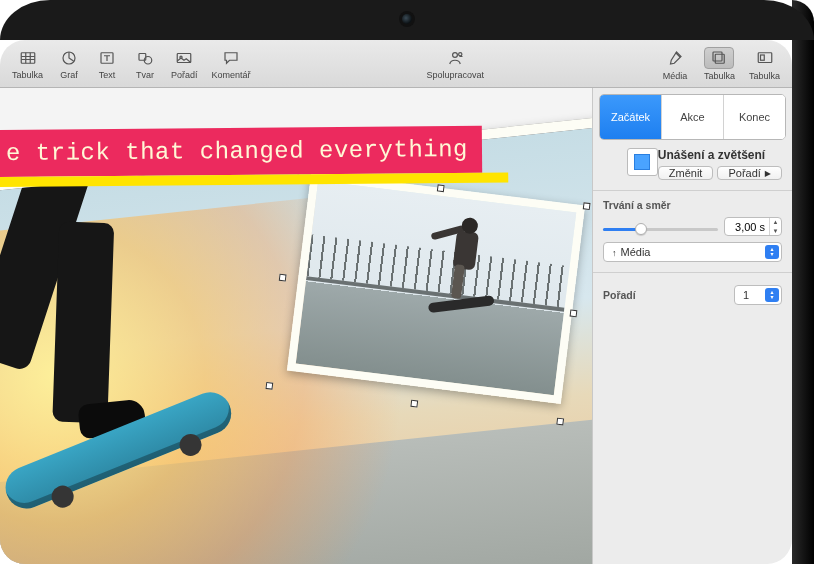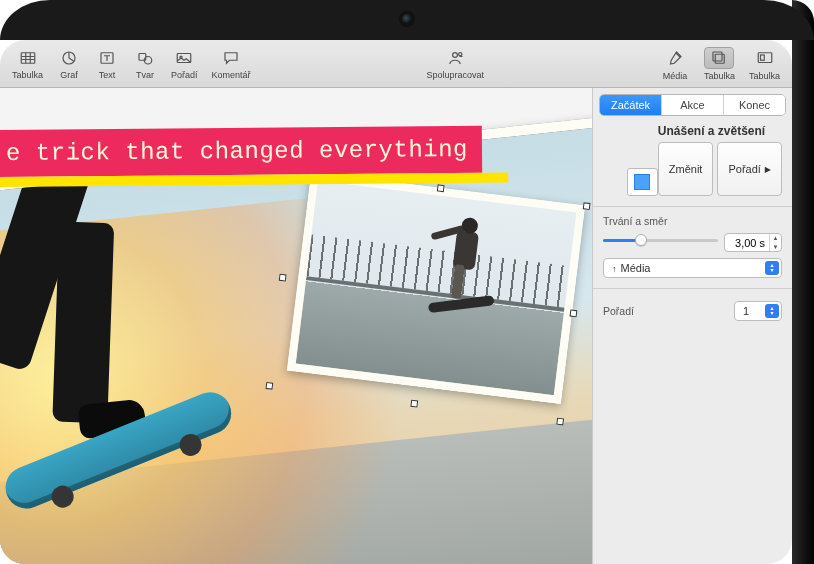--- a/index.html
+++ b/index.html
@@ -189,51 +189,51 @@
     content: ""; position: absolute; left: 0; bottom: -10px; width: calc(100% + 26px); height: 10px;
     background: #ffe400;
   }
 
   
   .seg {
     display: flex; margin: 6px 6px 8px; border: 1px solid #b7b7b7; border-radius: 5px; overflow: hidden;
     background: #fff;
   }
   .seg button {
-    flex: 1; border: none; background: #fff; font-size: 11px; padding: 4px 0;
+    flex: 1; border: none; background: #fff; font-size: 11px; padding: 16px 0;
     color: #444; cursor: default; border-left: 1px solid #d2d2d2;
   }
   .seg button:first-child { border-left: none; }
   .seg button.on {
     background: linear-gradient(#3b99fc, #1e7ff0); color: #fff;
   }
 
-  .effect-row { display: flex; gap: 0; padding: 0 10px 10px; align-items: flex-end; margin-left: 24px; }
+  .effect-row { display: flex; gap: 0; padding: 0 10px 10px; align-items: flex-start; margin-left: 24px; }
   .effect-thumb {
     width: 34px; height: 28px; background: #fff; border: 1px solid #bbb; border-radius: 3px;
     display: flex; align-items: center; justify-content: center;
   }
   .effect-thumb .inner {
     width: 16px; height: 16px; background: #4aa3ff; border: 1px solid #2a7fe0;
   }
   .effect-info { flex: 1; }
   .effect-title { font-weight: 600; font-size: 12px; margin-bottom: 4px; }
   .effect-btns { display: flex; gap: 4px; }
   .effect-btns button {
-    font-size: 11px; padding: 20px 10px; border: 1px solid #bdbdbd;
+    font-size: 11px; padding: 0 10px; border: 1px solid #bdbdbd;
     border-radius: 4px; background: linear-gradient(#fefefe,#f1f1f1); color: #333;
     cursor: default; display: flex; align-items: center; gap: 4px;
   }
 
   .hr { height: 1px; background: #cfcfcf; margin: 0 0 8px; }
 
   .section { padding: 0 10px 10px; }
-  .section-label { font-size: 10.5px; color: #555; margin-bottom: 6px; font-weight: 400; }
-
-  .slider-row { display: flex; align-items: flex-start; gap: 6px; }
+  .section-label { font-size: 10.5px; color: #555; margin-bottom: 6px; font-weight: 700; }
+
+  .slider-row { display: flex; align-items: flex-end; gap: 6px; }
   .slider {
     flex: 1; height: 14px; position: relative;
   }
   .slider .track {
     position: absolute; left: 0; right: 0; top: 6px; height: 3px;
     background: #c8c8c8; border-radius: 2px;
   }
   .slider .fill {
     position: absolute; left: 0; top: 6px; height: 3px; background: #2f7ff2; border-radius: 2px;
     width: 33%;

